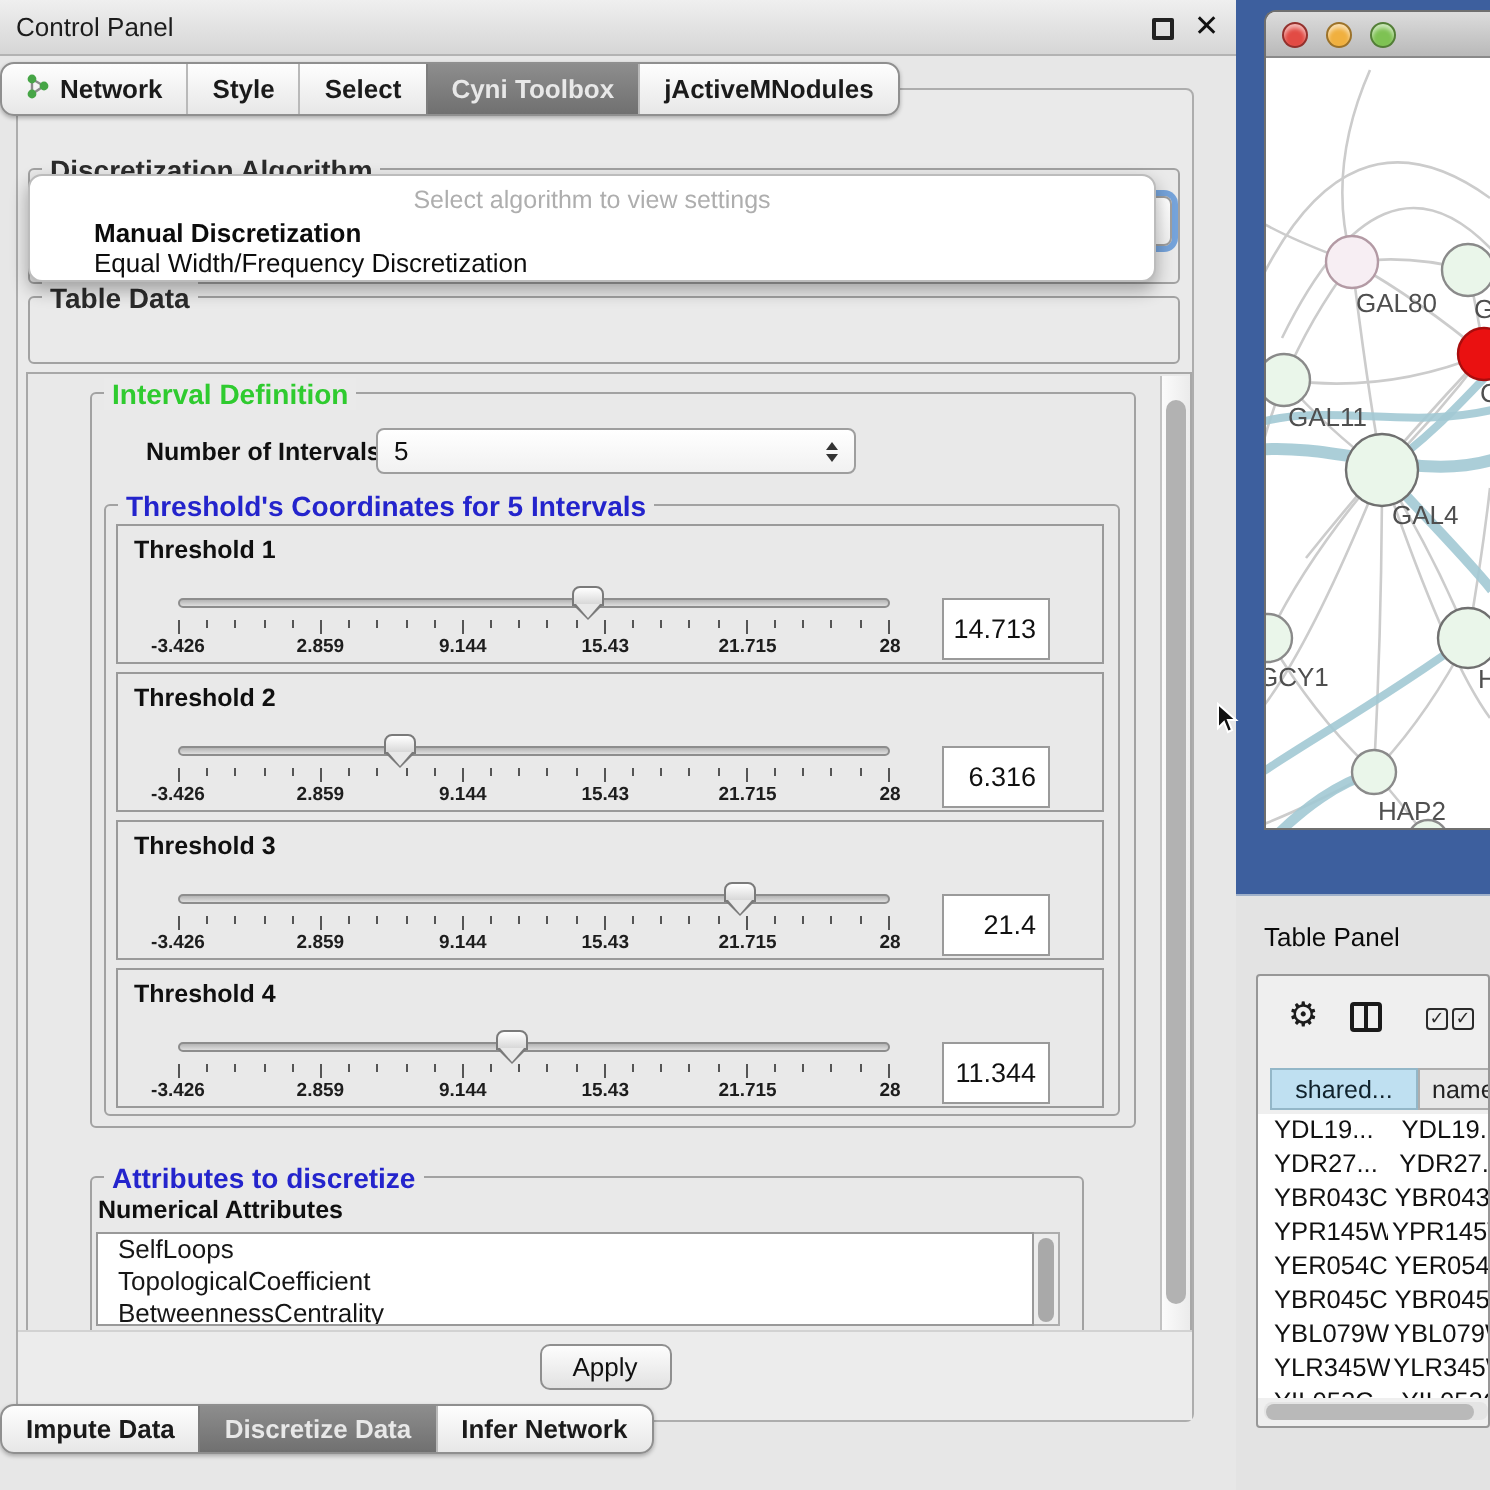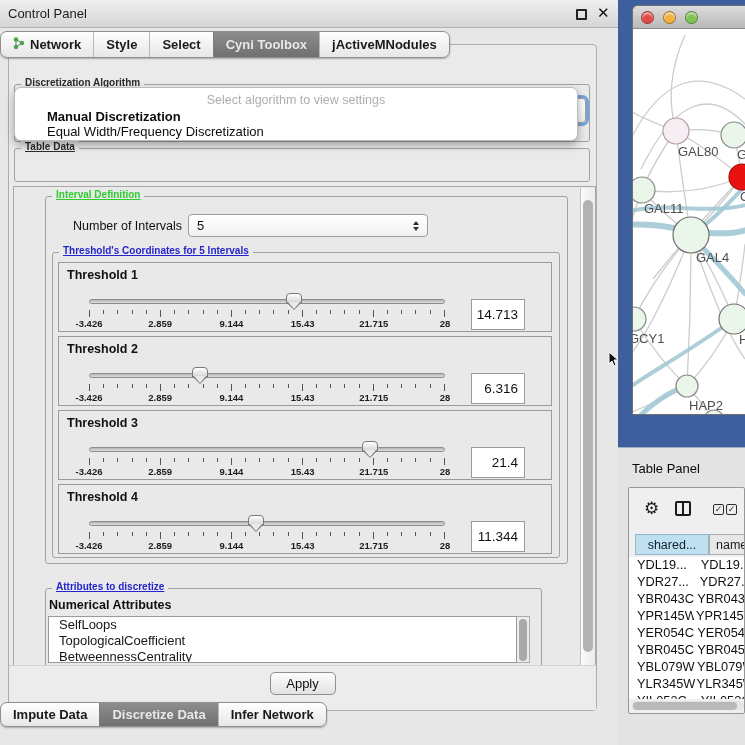--- a/index.html
+++ b/index.html
@@ -30,21 +30,21 @@
   .seg { display:flex; border:1px solid #8f8f8f; border-radius:7px; overflow:hidden;
     background:linear-gradient(#fefefe,#e7e7e7); box-shadow:0 1px 2px rgba(0,0,0,.28); }
   .seg .tab { padding:4px 12px; font-size:13px; font-weight:600; color:#1a1a1a;
     border-left:1px solid #b9b9b9; display:flex; align-items:center; gap:5px; white-space:nowrap; }
   .seg .tab:first-child { border-left:none; }
   .seg .tab.sel { background:linear-gradient(#8d8d8d,#707070); color:#e8e8e8; border-left-color:#7d7d7d; }
 
   
   .tbox { position:absolute; border:1px solid #a2a2a2; border-radius:3px; z-index:2; }
   .legend { position:absolute; top:-8px; left:6px; background:#eaeaea; padding:0 4px;
-    font-size:10px; font-weight:bold; color:#2b2b2b; white-space:nowrap;text-decoration:underline; }
+    font-size:14px; font-weight:bold; color:#2b2b2b; white-space:nowrap; }
   .legend.green { color:#2fcb2f; }
   .legend.blue { color:#2424cc; }
 
   
   .combo { position:absolute; background:linear-gradient(#ffffff,#f1f1f1); border:1px solid #9e9e9e;
     border-radius:4px; font-size:13px; color:#111; display:flex; align-items:center;
     padding:0 24px 0 8px; z-index:2; white-space:nowrap; overflow:hidden; }
   .combo .arrows { position:absolute; right:8px; top:50%; transform:translateY(-50%);
     display:flex; flex-direction:column; align-items:center; gap:2px; }
   .arr-up { width:0; height:0; border-left:3.5px solid transparent; border-right:3.5px solid transparent; border-bottom:4.5px solid #333; }
@@ -196,21 +196,21 @@
   </div>
 
   <div id="settings-area"></div>
   <div id="settings-scrollbar">
       <div class="sb-thumb"></div>
     </div>
 
   <div class="tbox" style="left:45px;top:196px;width:523px;height:368px;">
     <span class="legend green">Interval Definition</span>
   </div>
-  <span style="position:absolute;left:73px;top:219px;font-size:12.5px;font-weight:normal;color:#101010;z-index:3;">Number of Intervals</span>
+  <span style="position:absolute;left:73px;top:219px;font-size:12.5px;font-weight:bold;color:#101010;z-index:3;">Number of Intervals</span>
   <div class="combo" style="left:188px;top:214px;width:240px;height:23px;z-index:3;">
     <span>5</span>
     <span class="arrows">
         <span class="arr-up"></span>
         <span class="arr-dn"></span>
       </span>
   </div>
   <div class="tbox" style="left:52px;top:252px;width:508px;height:306px;z-index:2;">
     <span class="legend blue" style="background:#e9e9e9;">Threshold's Coordinates for 5 Intervals</span>
   </div>

